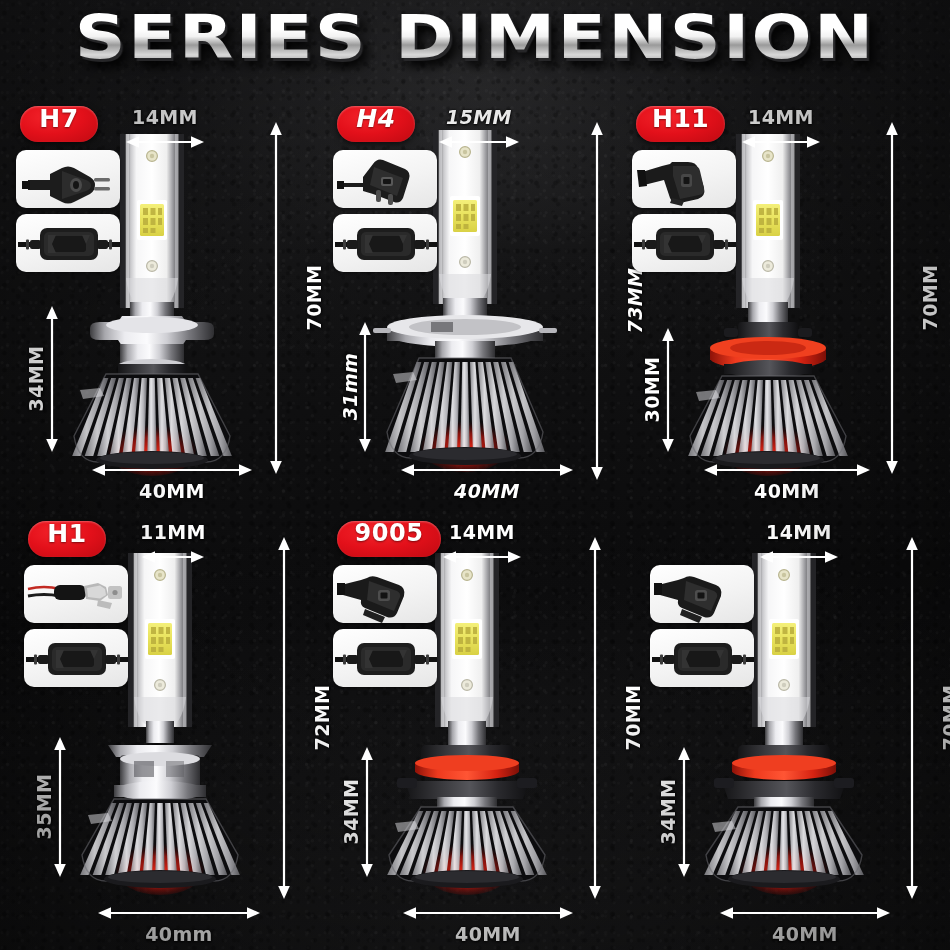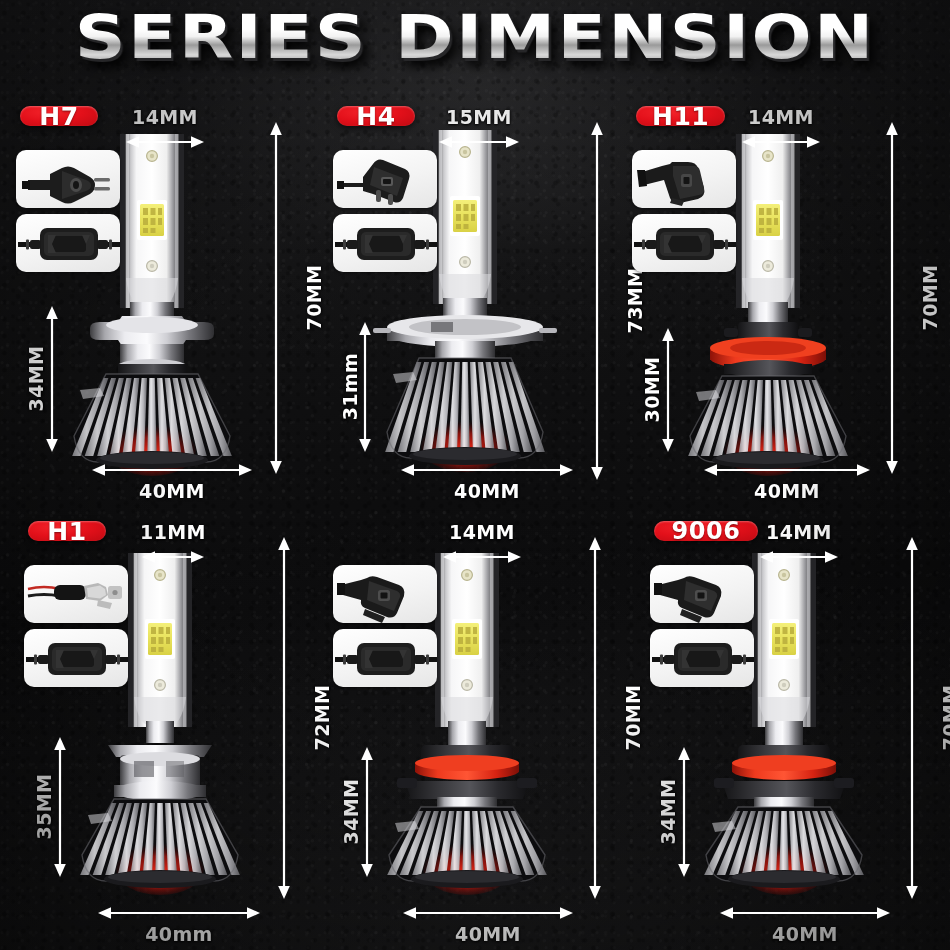--- a/index.html
+++ b/index.html
@@ -63,26 +63,26 @@
   }
 
   
   .panel { position:absolute; width:317px; height:418px; }
   .panel.r2 { height:432px; }
 
   
   .badge {
     position:absolute;
     top:6px; left:20px;
-    min-width:78px; height:20px;
+    min-width:78px; height:36px;
     padding:0 16px;
     border-radius:18px;
     background:radial-gradient(ellipse at 38% 30%, #f4242b 0%, #e3101a 48%, #bf0a12 100%);
     box-shadow:0 2px 6px rgba(0,0,0,.65), inset 0 1px 2px rgba(255,255,255,.30);
-    display:flex; align-items:center; justify-content:center;
+    display:flex; align-items:flex-start; justify-content:center;
     z-index:5;
   }
   .badge span {
     color:#fff; font-weight:bold; font-size:25px; line-height:1;
     letter-spacing:.5px;
     text-shadow:0 1px 2px rgba(0,0,0,.45);
     font-family:"DejaVu Sans", sans-serif;
   }
   .badge.wide { min-width:104px; }
   .badge.wide span { font-size:24px; }
@@ -328,21 +328,21 @@
 
     <div class="dim" style="left:92px; top:362px;">
           <svg width="160" height="16" viewBox="0 0 160 16">
     <line x1="9" y1="8" x2="151" y2="8" stroke="#fff" stroke-width="2.2"></line>
     <path d="M0 8 L13 2.2 L13 13.8 Z" fill="#fff"></path>
     <path d="M160 8 L147 2.2 L147 13.8 Z" fill="#fff"></path>
   </svg>
         </div>
     <div class="dim-label" style="left:82px; top:382px; width:180px; text-align:center;">40MM</div>
   </div>
-      <div class="panel" style="left: 317px; top: 100px;">
+      <div class="panel" style="left: 317px; top: 100px; font-style: italic;">
     <div class="badge">
       <span>H4</span>
     </div>
 
     <div class="thumbs">
       <div class="thumb">
             <svg viewBox="0 0 104 58" preserveAspectRatio="xMidYMid meet">
     <g>
       <path d="M8 33 L30 33 L30 27 L40 14 Q44 8 50 10 L72 19 Q78 22 76 29 L70 48 Q67 54 61 52 L40 44 L30 41 L30 37 L8 37 Z" fill="#1c1c1c"></path>
       <path d="M41 17 L70 28 L64 46 L37 35 Z" fill="#2e2e2e"></path>
@@ -947,20 +947,23 @@
     <div class="dim" style="left:90px; top:390px;">
           <svg width="162" height="16" viewBox="0 0 162 16">
     <line x1="9" y1="8" x2="153" y2="8" stroke="#fff" stroke-width="2.2"></line>
     <path d="M0 8 L13 2.2 L13 13.8 Z" fill="#fff"></path>
     <path d="M162 8 L149 2.2 L149 13.8 Z" fill="#fff"></path>
   </svg>
         </div>
     <div class="dim-label" style="left:80px; top:410px; width:182px; text-align:center;">40mm</div>
   </div>
       <div class="panel r2" style="left: 317px; top: 515px;">
+    <div class="badge wide">
+      <span>9005</span>
+    </div>
 
     <div class="thumbs">
       <div class="thumb">
             <svg viewBox="0 0 104 58" preserveAspectRatio="xMidYMid meet">
     <g>
       <path d="M8 20 L28 15 L34 13 Q38 10 44 12 L66 20 Q73 23 71 31 L64 48 Q61 54 54 52 L32 43 Q27 41 28 35 L10 30 Z" fill="#1a1a1a"></path>
       <path d="M36 16 L64 26 Q68 28 67 32 L61 46 L34 35 Z" fill="#2e2e2e"></path>
       <rect x="45" y="25" width="12" height="11" rx="2.5" fill="#4d4d4d"></rect>
       <rect x="47.5" y="27.5" width="7" height="6" rx="1" fill="#131313"></rect>
       <path d="M32 44 L52 52 L49 58 L30 50 Z" fill="#202020"></path>
@@ -1149,23 +1152,20 @@
     <div class="dim" style="left:86px; top:390px;">
           <svg width="170" height="16" viewBox="0 0 170 16">
     <line x1="9" y1="8" x2="161" y2="8" stroke="#fff" stroke-width="2.2"></line>
     <path d="M0 8 L13 2.2 L13 13.8 Z" fill="#fff"></path>
     <path d="M170 8 L157 2.2 L157 13.8 Z" fill="#fff"></path>
   </svg>
         </div>
     <div class="dim-label" style="left:76px; top:410px; width:190px; text-align:center;">40MM</div>
   </div>
       <div class="panel r2" style="left: 634px; top: 515px;">
-    <div class="badge wide">
-      <span>9006</span>
-    </div>
 
     <div class="thumbs">
       <div class="thumb">
             <svg viewBox="0 0 104 58" preserveAspectRatio="xMidYMid meet">
     <g>
       <path d="M8 20 L28 15 L34 13 Q38 10 44 12 L66 20 Q73 23 71 31 L64 48 Q61 54 54 52 L32 43 Q27 41 28 35 L10 30 Z" fill="#1a1a1a"></path>
       <path d="M36 16 L64 26 Q68 28 67 32 L61 46 L34 35 Z" fill="#2e2e2e"></path>
       <rect x="45" y="25" width="12" height="11" rx="2.5" fill="#4d4d4d"></rect>
       <rect x="47.5" y="27.5" width="7" height="6" rx="1" fill="#131313"></rect>
       <path d="M32 44 L52 52 L49 58 L30 50 Z" fill="#202020"></path>

